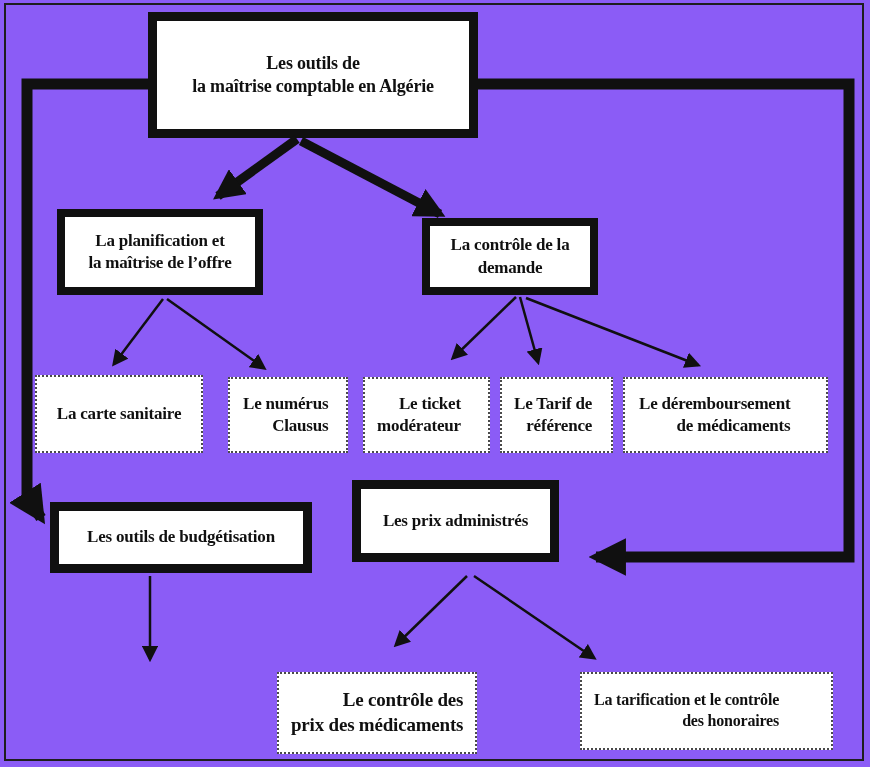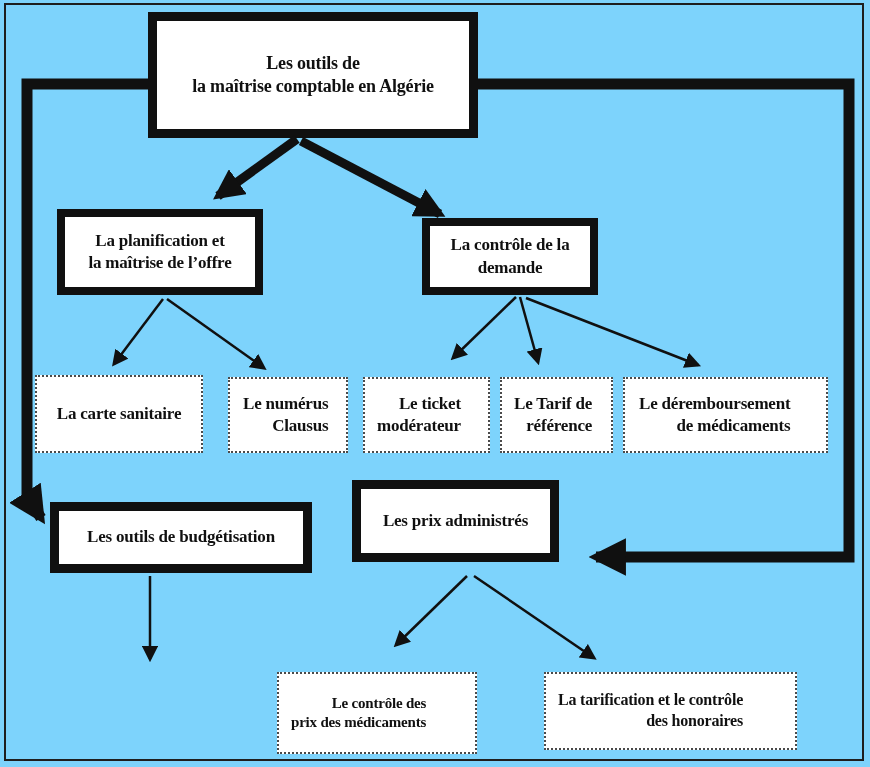--- a/index.html
+++ b/index.html
@@ -1,18 +1,18 @@
 <!DOCTYPE html>
 <html><head>
 <meta charset="utf-8">
 <style>
   html,body { margin:0; padding:0; background:#e8e8e8; }
   #canvas {
     position:relative; width:870px; height:767px;
-    background:#7dd3fc; overflow:hidden;
+    background:#8b5cf6; overflow:hidden;
     font-family:"Liberation Serif","DejaVu Serif",serif;
   }
   #outer-frame {
     position:absolute; left:4px; top:3px; width:856px; height:754px;
     border:2px solid #1e1e1e; pointer-events:none;
   }
   .node {
     position:absolute; box-sizing:border-box; background:#ffffff;
     display:flex; align-items:center; color:#101010; font-weight:bold;
     line-height:1.3; letter-spacing:-0.2px;
@@ -28,22 +28,22 @@
   #n-planification { left:57px;  top:209px; width:206px; height:86px;  font-size:17px; }
   #n-demande       { left:422px; top:218px; width:176px; height:77px;  font-size:17px; }
   #n-carte         { left:35px;  top:375px; width:168px; height:78px;  font-size:17px; }
   #n-numerus       { left:228px; top:377px; width:120px; height:76px;  font-size:17px; padding-left:13px; }
   #n-ticket        { left:363px; top:377px; width:127px; height:76px;  font-size:17px; padding-left:12px; }
   #n-tarif         { left:500px; top:377px; width:113px; height:76px;  font-size:17px; padding-left:12px; }
   #n-deremboursement { left:623px; top:377px; width:205px; height:76px; font-size:17px; padding-left:14px; }
   #n-budgetisation { left:50px;  top:502px; width:262px; height:71px;  font-size:17px; }
   #n-prix          { left:352px; top:480px; width:207px; height:82px;  font-size:17px;text-align:center; }
   #n-budget        { left:55px;  top:672px; width:159px; height:79px;  font-size:17px; padding-left:11px; line-height:1.25; }
-  #n-controle      { left:277px; top:672px; width:200px; height:82px;  font-size:15px; padding-left:12px; }
-  #n-tarification  { left:544px; top:672px; width:253px; height:78px;  font-size:16px; padding-left:12px; }
+  #n-controle      { left:277px; top:672px; width:200px; height:82px;  font-size:19px; padding-left:12px; }
+  #n-tarification  { left:580px; top:672px; width:253px; height:78px;  font-size:16px; padding-left:12px; }
 
   #arrow-layer { position:absolute; left:0; top:0; width:870px; height:767px; pointer-events:none; }
 </style>
 </head>
 <body>
 
 <div id="canvas">
 
   <div id="outer-frame"></div>
 

